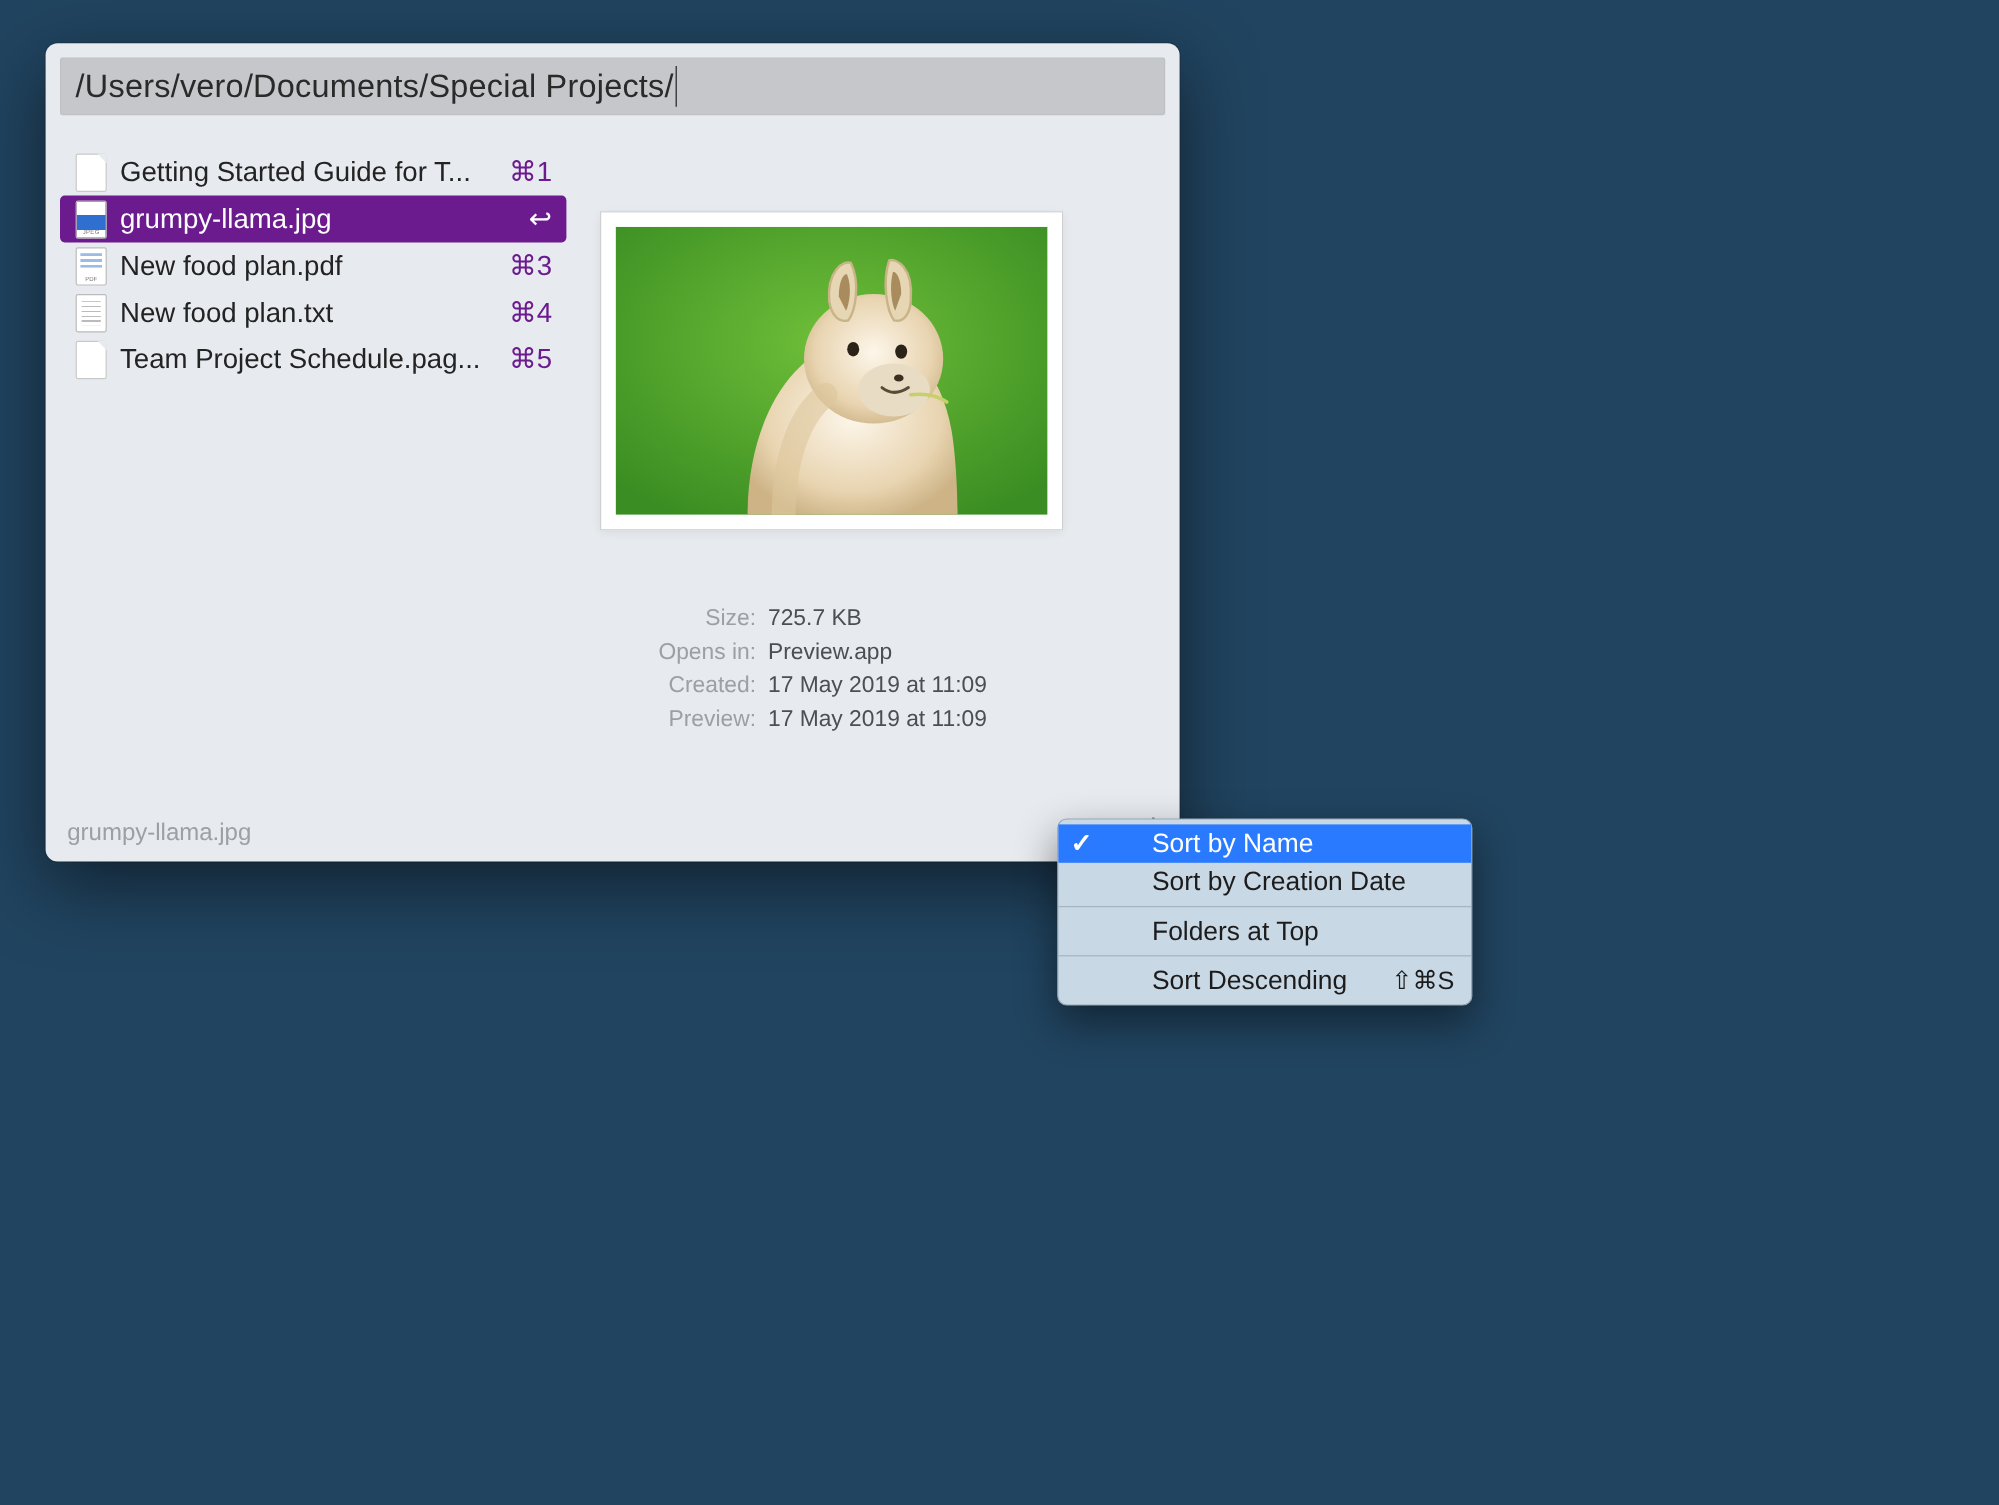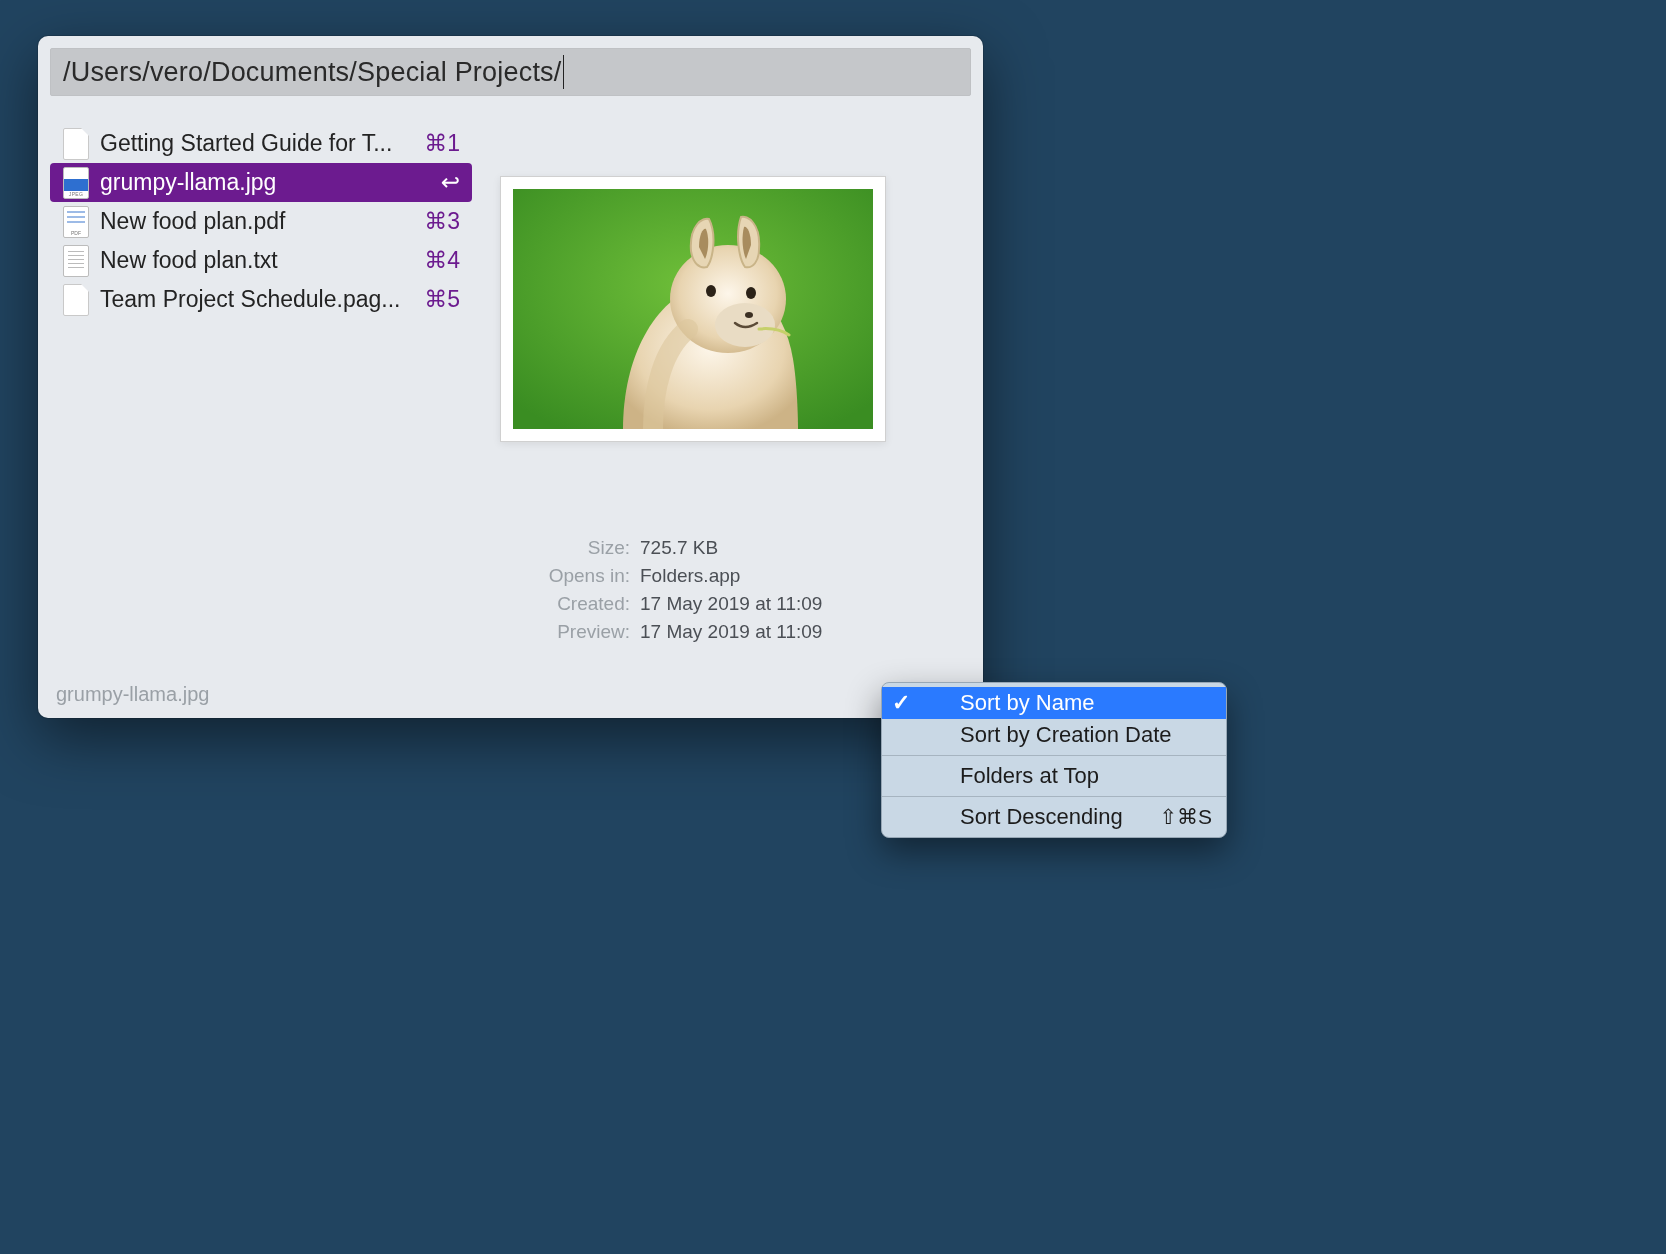--- a/index.html
+++ b/index.html
@@ -162,21 +162,21 @@
     }
     .preview-img {
       width: 100%;
       height: 100%;
       display: flex;
       align-items: center;
       justify-content: center;
     }
     .llama-svg { width: 100%; height: 100%; }
     .meta {
-      margin-top: 92px;
+      margin-top: 60px;
       padding-right: 48px;
     }
     .meta-row {
       display: flex;
       gap: 10px;
       font-size: 19px;
       line-height: 28px;
     }
     .meta-label {
       width: 130px; text-align: right;
@@ -334,21 +334,21 @@
         </div>
       </div>
 
       <div class="meta">
         <div class="meta-row">
           <span class="meta-label">Size:</span>
           <span class="meta-value">725.7 KB</span>
         </div>
         <div class="meta-row">
           <span class="meta-label">Opens in:</span>
-          <span class="meta-value">Folders.app</span>
+          <span class="meta-value">Preview.app</span>
         </div>
         <div class="meta-row">
           <span class="meta-label">Created:</span>
           <span class="meta-value">17 May 2019 at 11:09</span>
         </div>
         <div class="meta-row">
           <span class="meta-label">Preview:</span>
           <span class="meta-value">17 May 2019 at 11:09</span>
         </div>
       </div>

